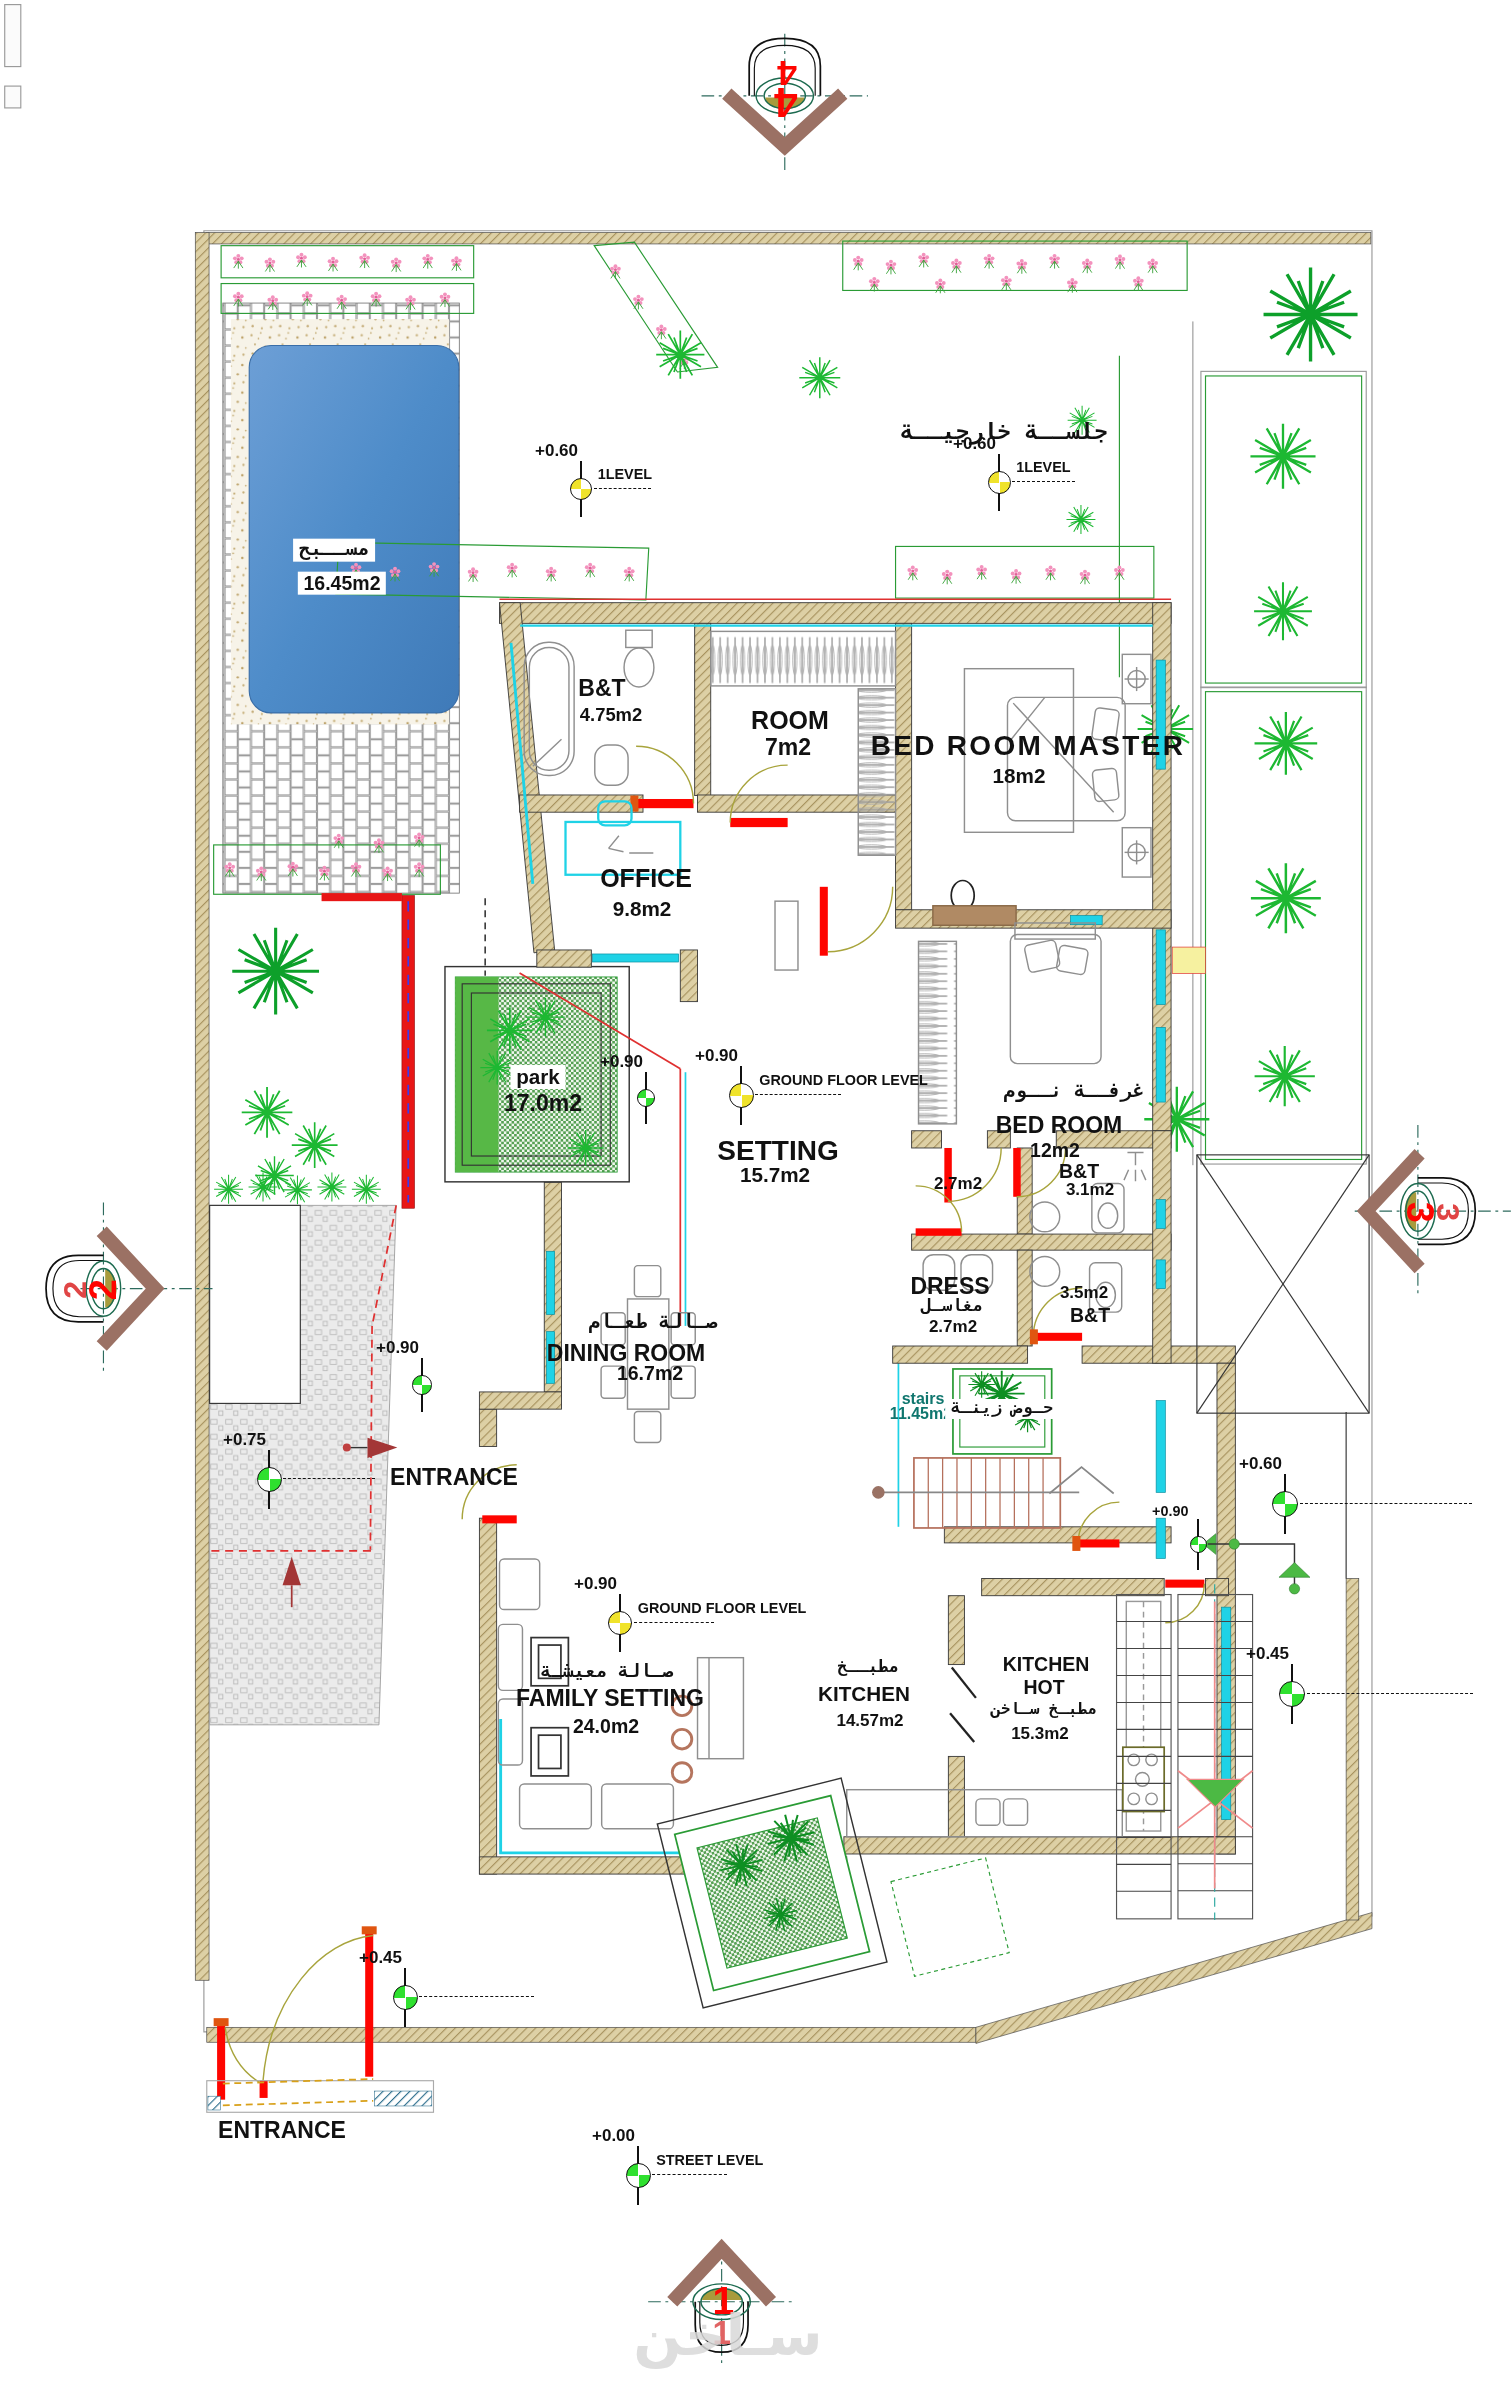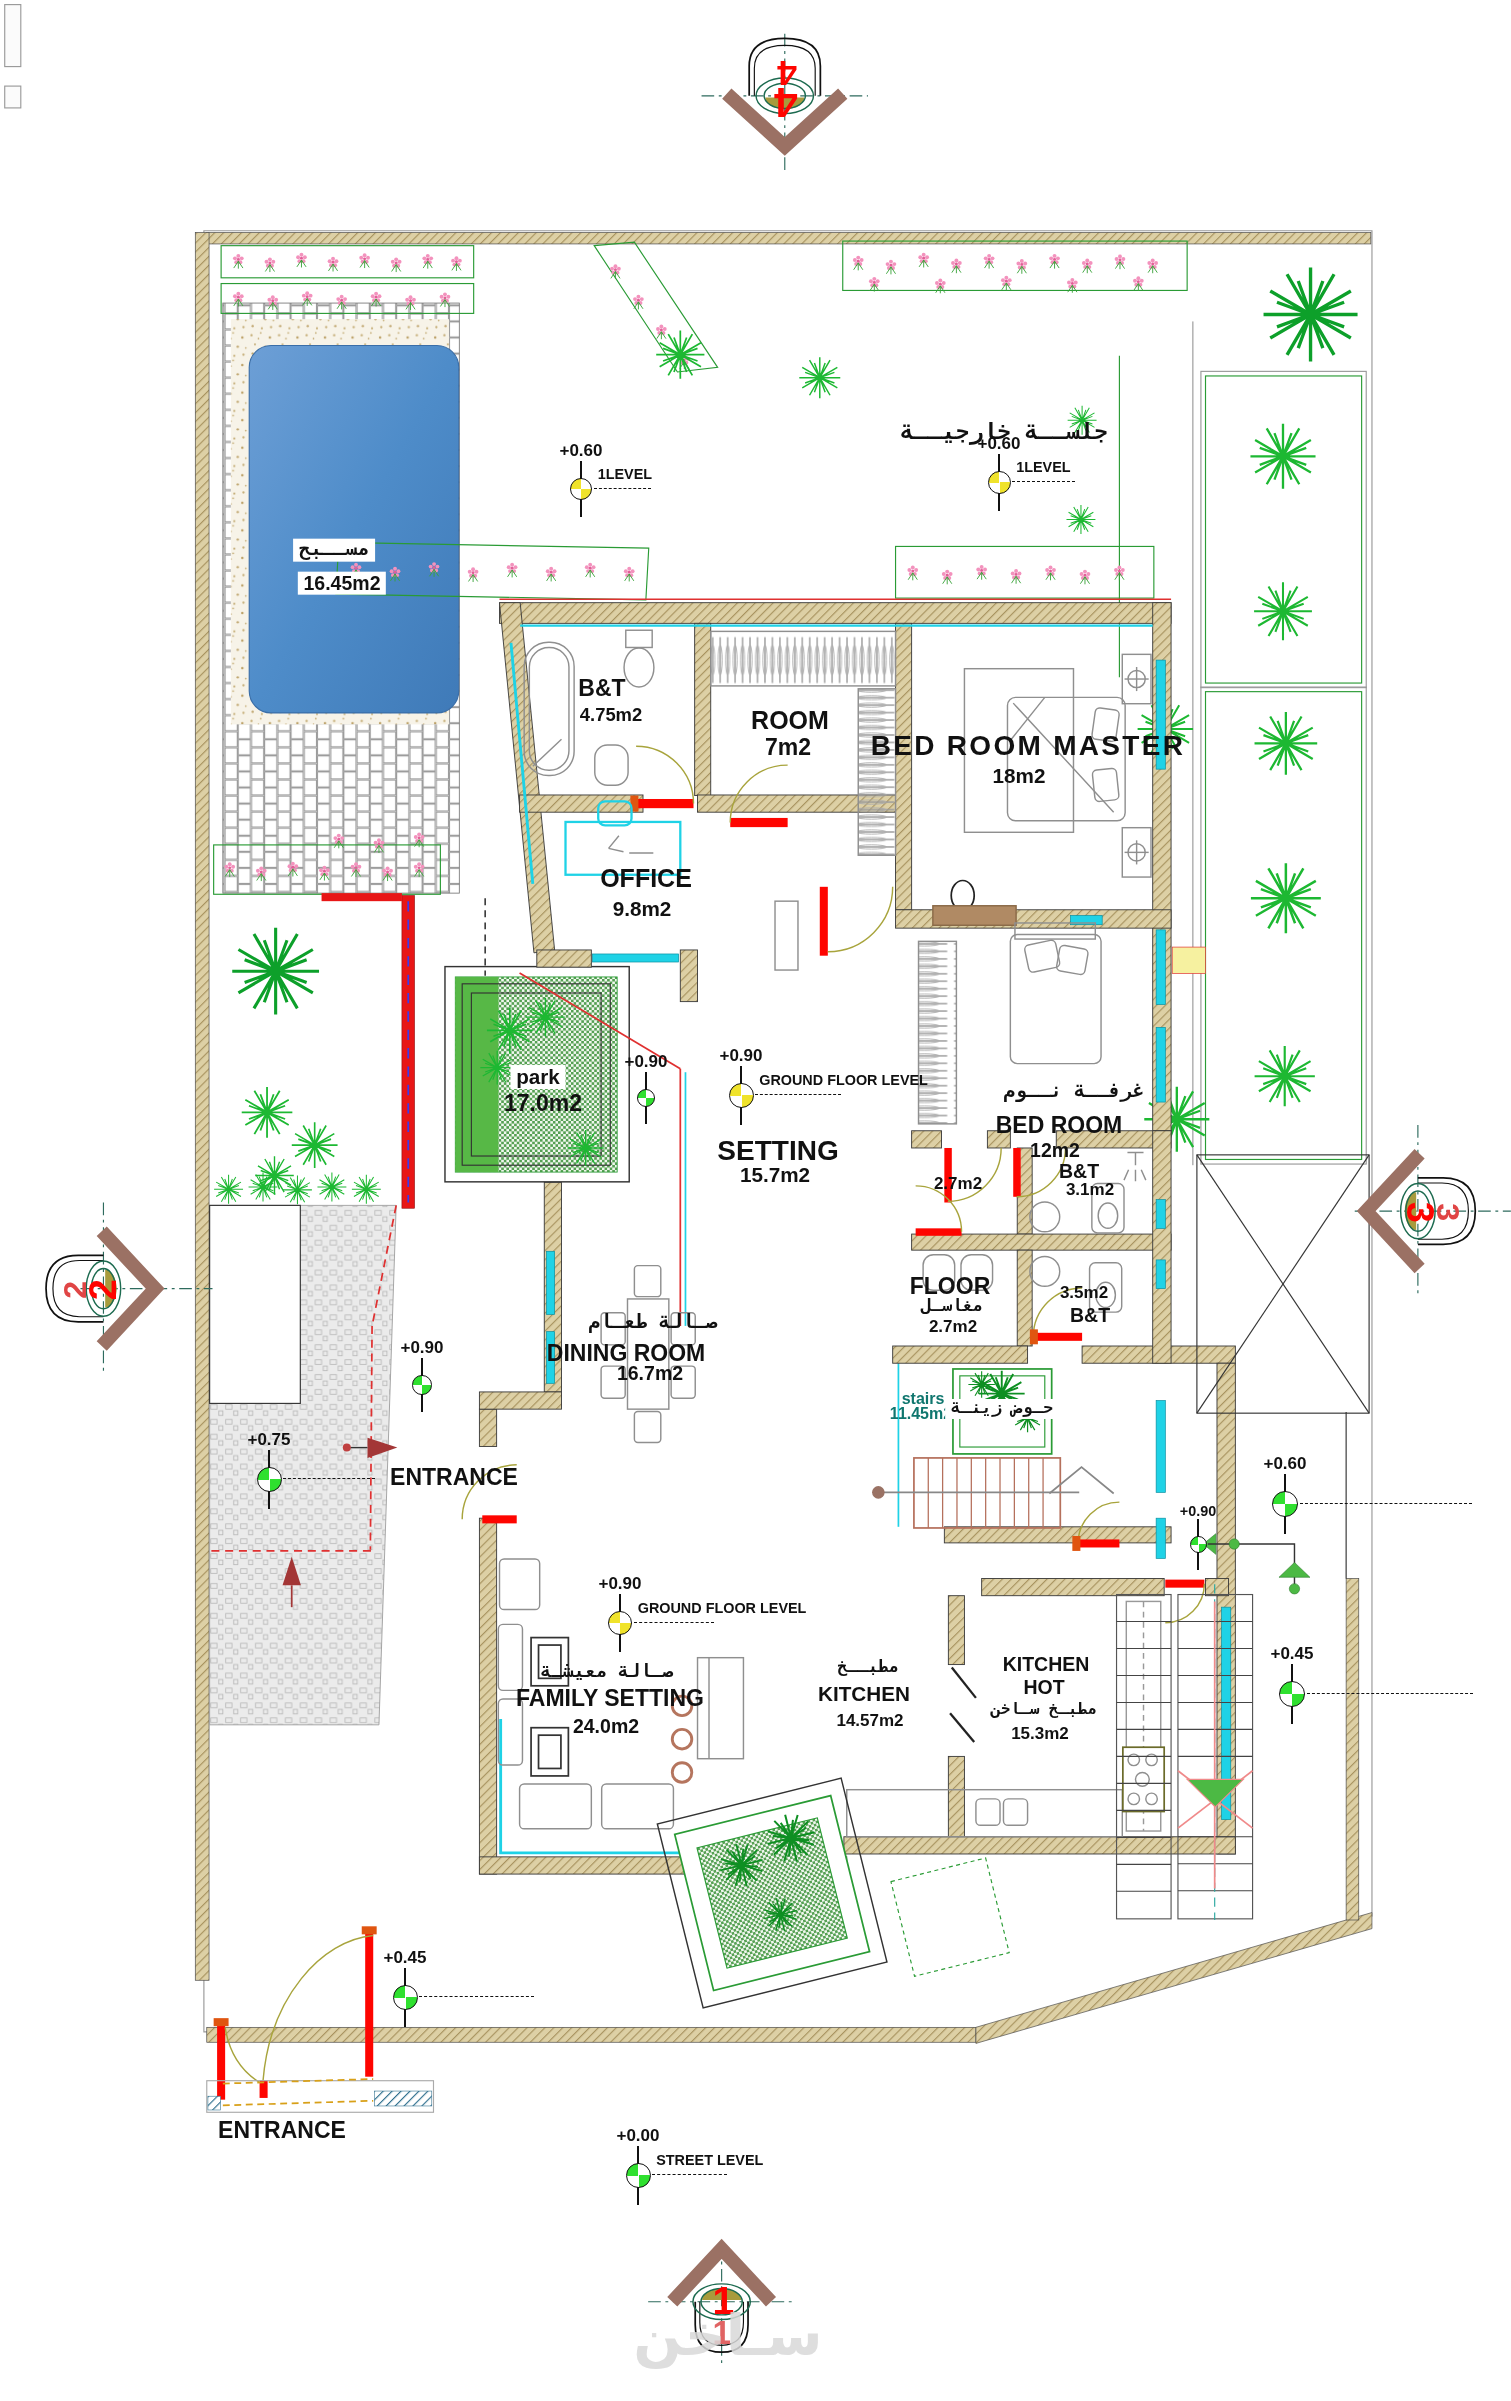--- a/index.html
+++ b/index.html
@@ -17,21 +17,21 @@
       color:#d9d9d9;font-family:"DejaVu Sans",sans-serif;opacity:.85}
   
   .lvl{position:absolute;width:0;height:0;--d:23px;--c:#2fe02f;--lw:63px}
   .lvl .vl{position:absolute;left:-0.9px;top:calc(var(--d)/-2 - 17px);width:1.7px;
            height:calc(var(--d) + 34px);background:#111}
   .lvl .circ{position:absolute;left:calc(var(--d)/-2);top:calc(var(--d)/-2);
            width:var(--d);height:var(--d);border:1.7px solid #111;border-radius:50%;
            box-sizing:border-box;
            background:conic-gradient(#fff 0 90deg,var(--c) 90deg 180deg,#fff 180deg 270deg,var(--c) 270deg 360deg)}
   .lvl .val{position:absolute;left:-46px;bottom:calc(var(--d)/2 + 17px);width:92px;
-           text-align:center;font-weight:bold;font-size:17px;color:#111}
+           font-weight:bold;font-size:17px;color:#111}
   .lvl .ld{position:absolute;left:calc(var(--d)/2 + 1.7px);top:-1.1px;width:var(--lw);
            border-top:1.7px dashed #111}
   .lvl .side{position:absolute;left:calc(var(--d)/2 + 5.7px);top:-23px;font-weight:bold;
            font-size:14.4px;white-space:nowrap;color:#111}
 </style>
 </head>
 <body>
 
 <div class="plan">
 
@@ -565,21 +565,21 @@
 <div class="lbl s36 bgw" style="left:538px;top:1077px">park</div>
 <div class="lbl s40" style="left:543px;top:1103px">17.0m2</div>
 <div class="lbl s42" style="left:778px;top:1151px">SETTING</div>
 <div class="lbl s36" style="left:775px;top:1175px">15.7m2</div>
 <div class="lbl ar s34" style="left:1074px;top:1092px">غرفــة نــوم</div>
 <div class="lbl s40" style="left:1059px;top:1125px">BED ROOM</div>
 <div class="lbl s34" style="left:1055px;top:1150px">12m2</div>
 <div class="lbl s30" style="left:958px;top:1184px">2.7m2</div>
 <div class="lbl s34" style="left:1079px;top:1171px">B&amp;T</div>
 <div class="lbl s30" style="left:1090px;top:1190px">3.1m2</div>
-<div class="lbl s40" style="left:950px;top:1286px">FLOOR</div>
+<div class="lbl s40" style="left:950px;top:1286px">DRESS</div>
 <div class="lbl ar s30" style="left:952px;top:1307px">مغاسـل</div>
 <div class="lbl s30" style="left:953px;top:1327px">2.7m2</div>
 <div class="lbl s30" style="left:1084px;top:1293px">3.5m2</div>
 <div class="lbl s34" style="left:1090px;top:1315px">B&amp;T</div>
 <div class="lbl ar s34" style="left:653px;top:1323px">صـالة طعـام</div>
 <div class="lbl s40" style="left:626px;top:1353px">DINING ROOM</div>
 <div class="lbl s34" style="left:650px;top:1373px">16.7m2</div>
 <div class="lbl s28 red" style="left:923px;top:1399px">stairs</div>
 <div class="lbl s28 red" style="left:921px;top:1414px">11.45m2</div>
 <div class="lbl ar s30 bgw" style="left:1002px;top:1409px">حـوض زينـة</div>

